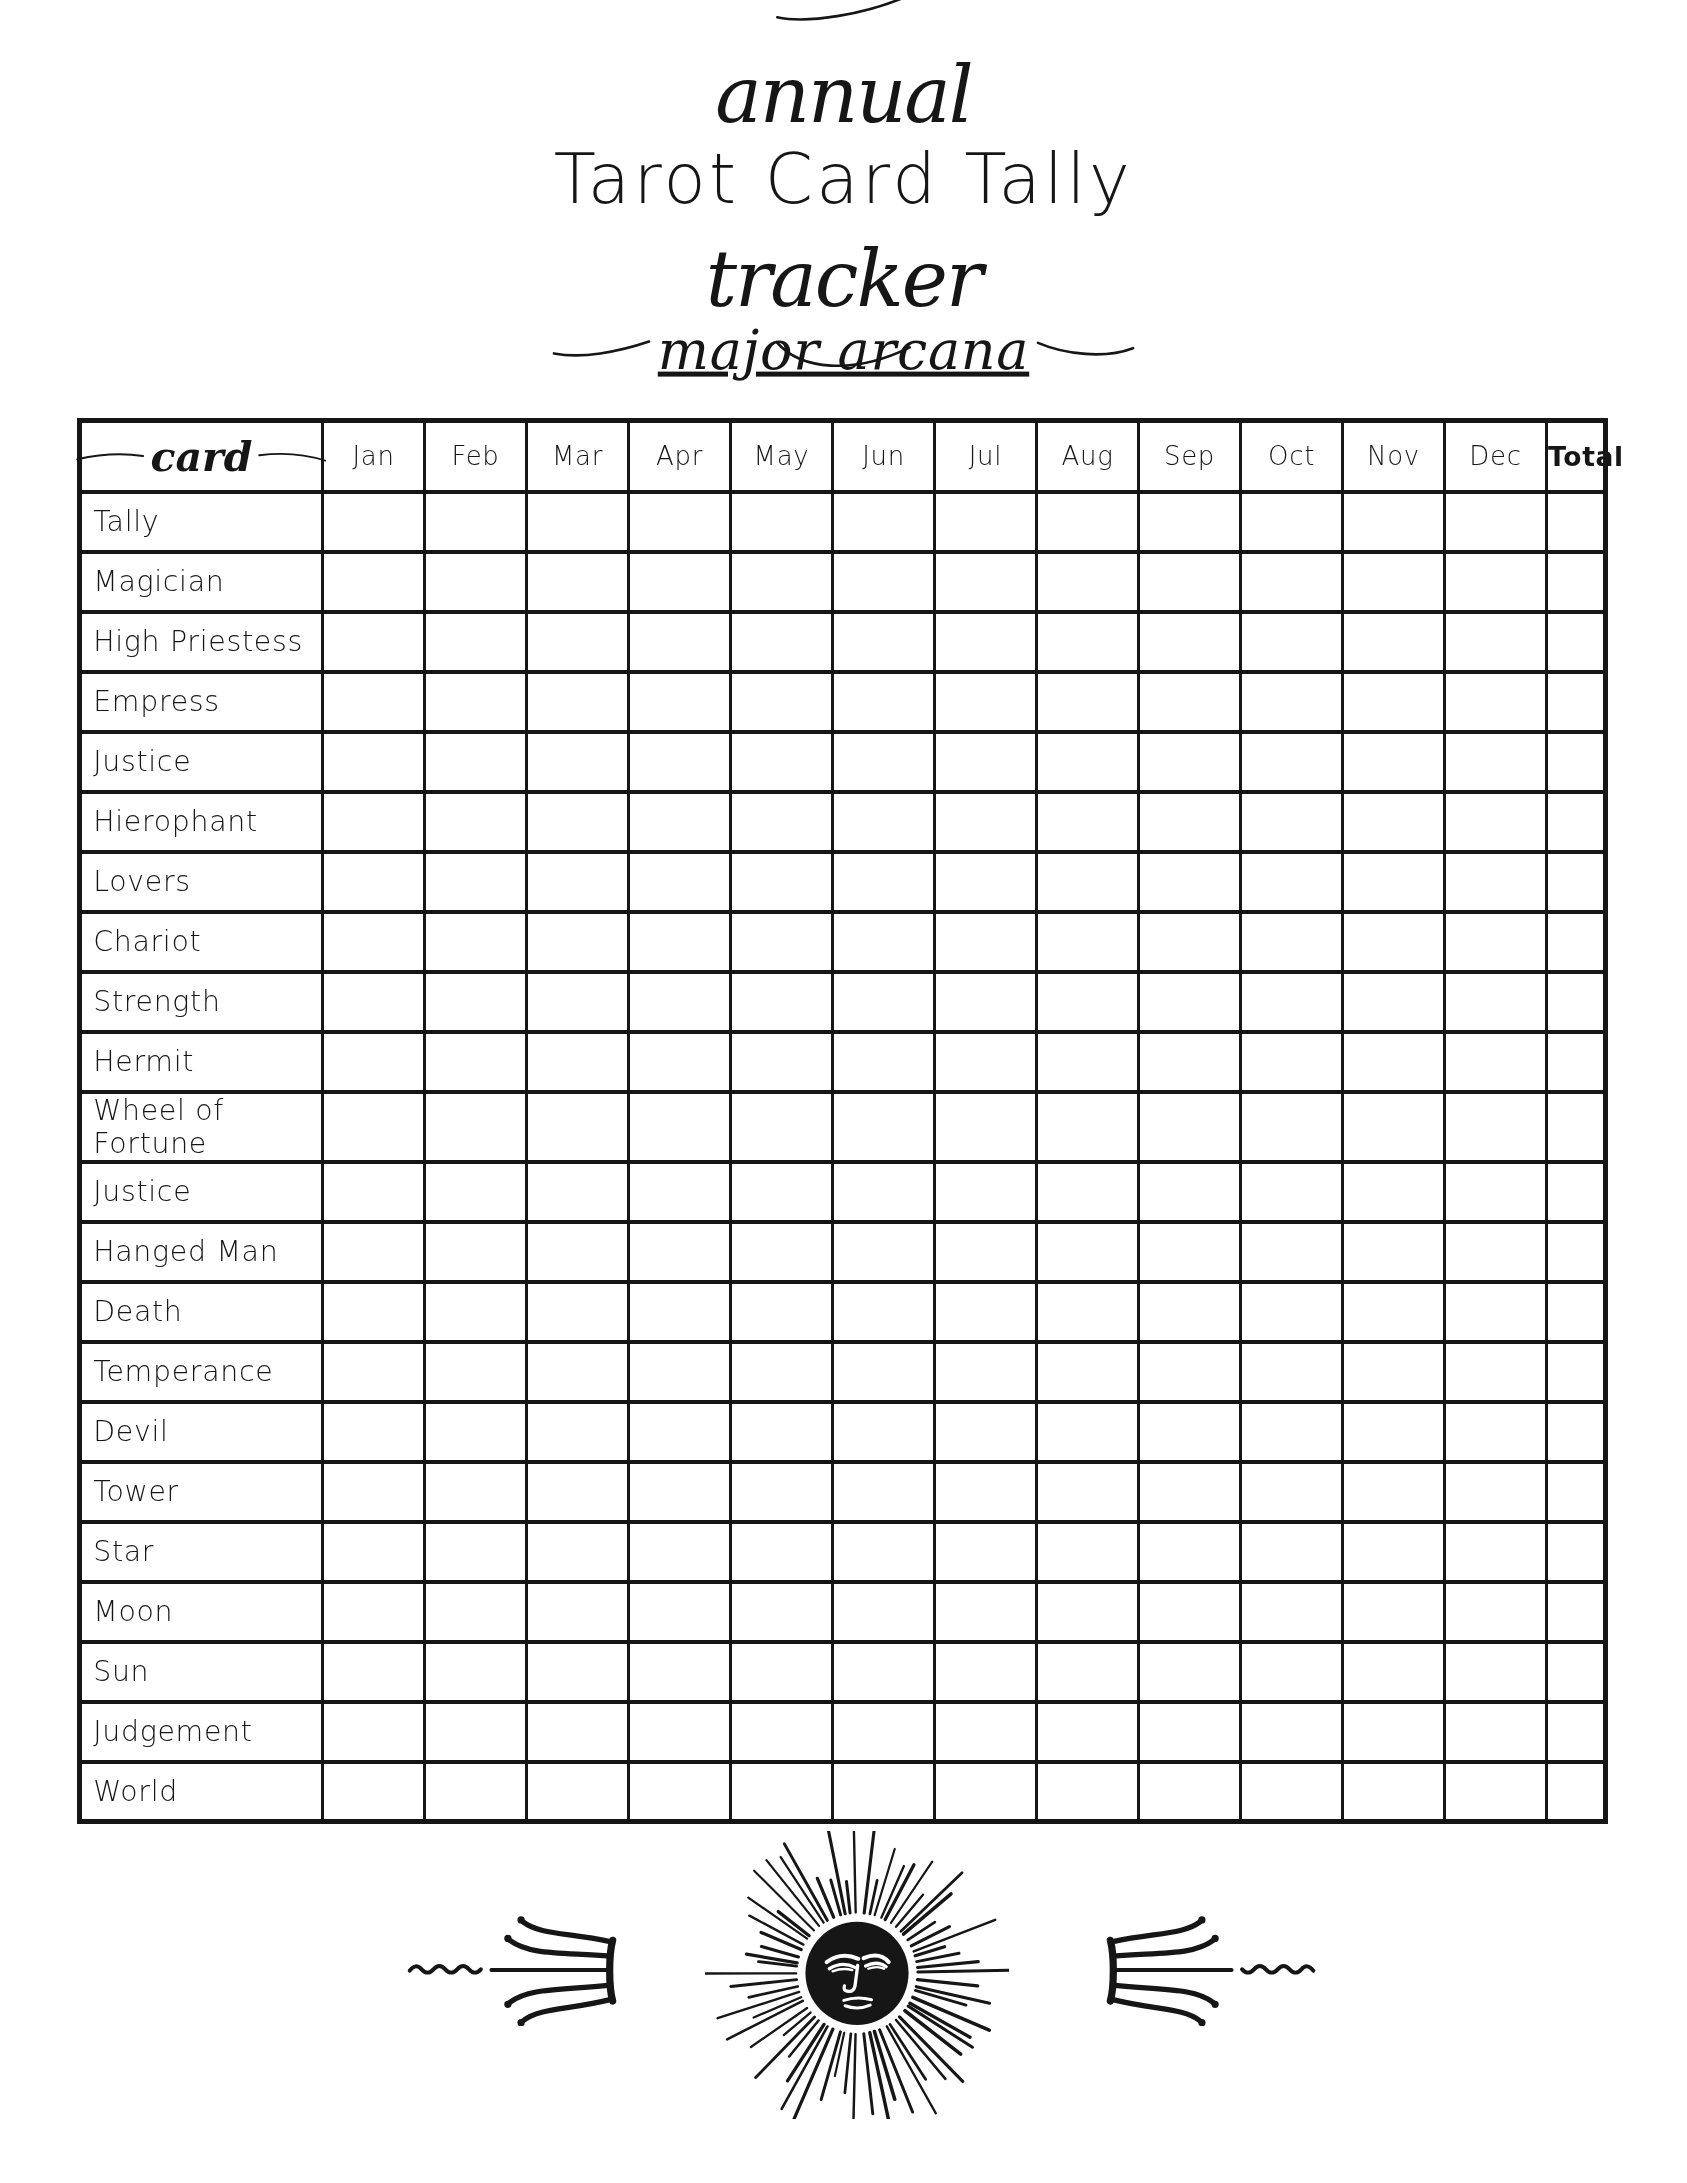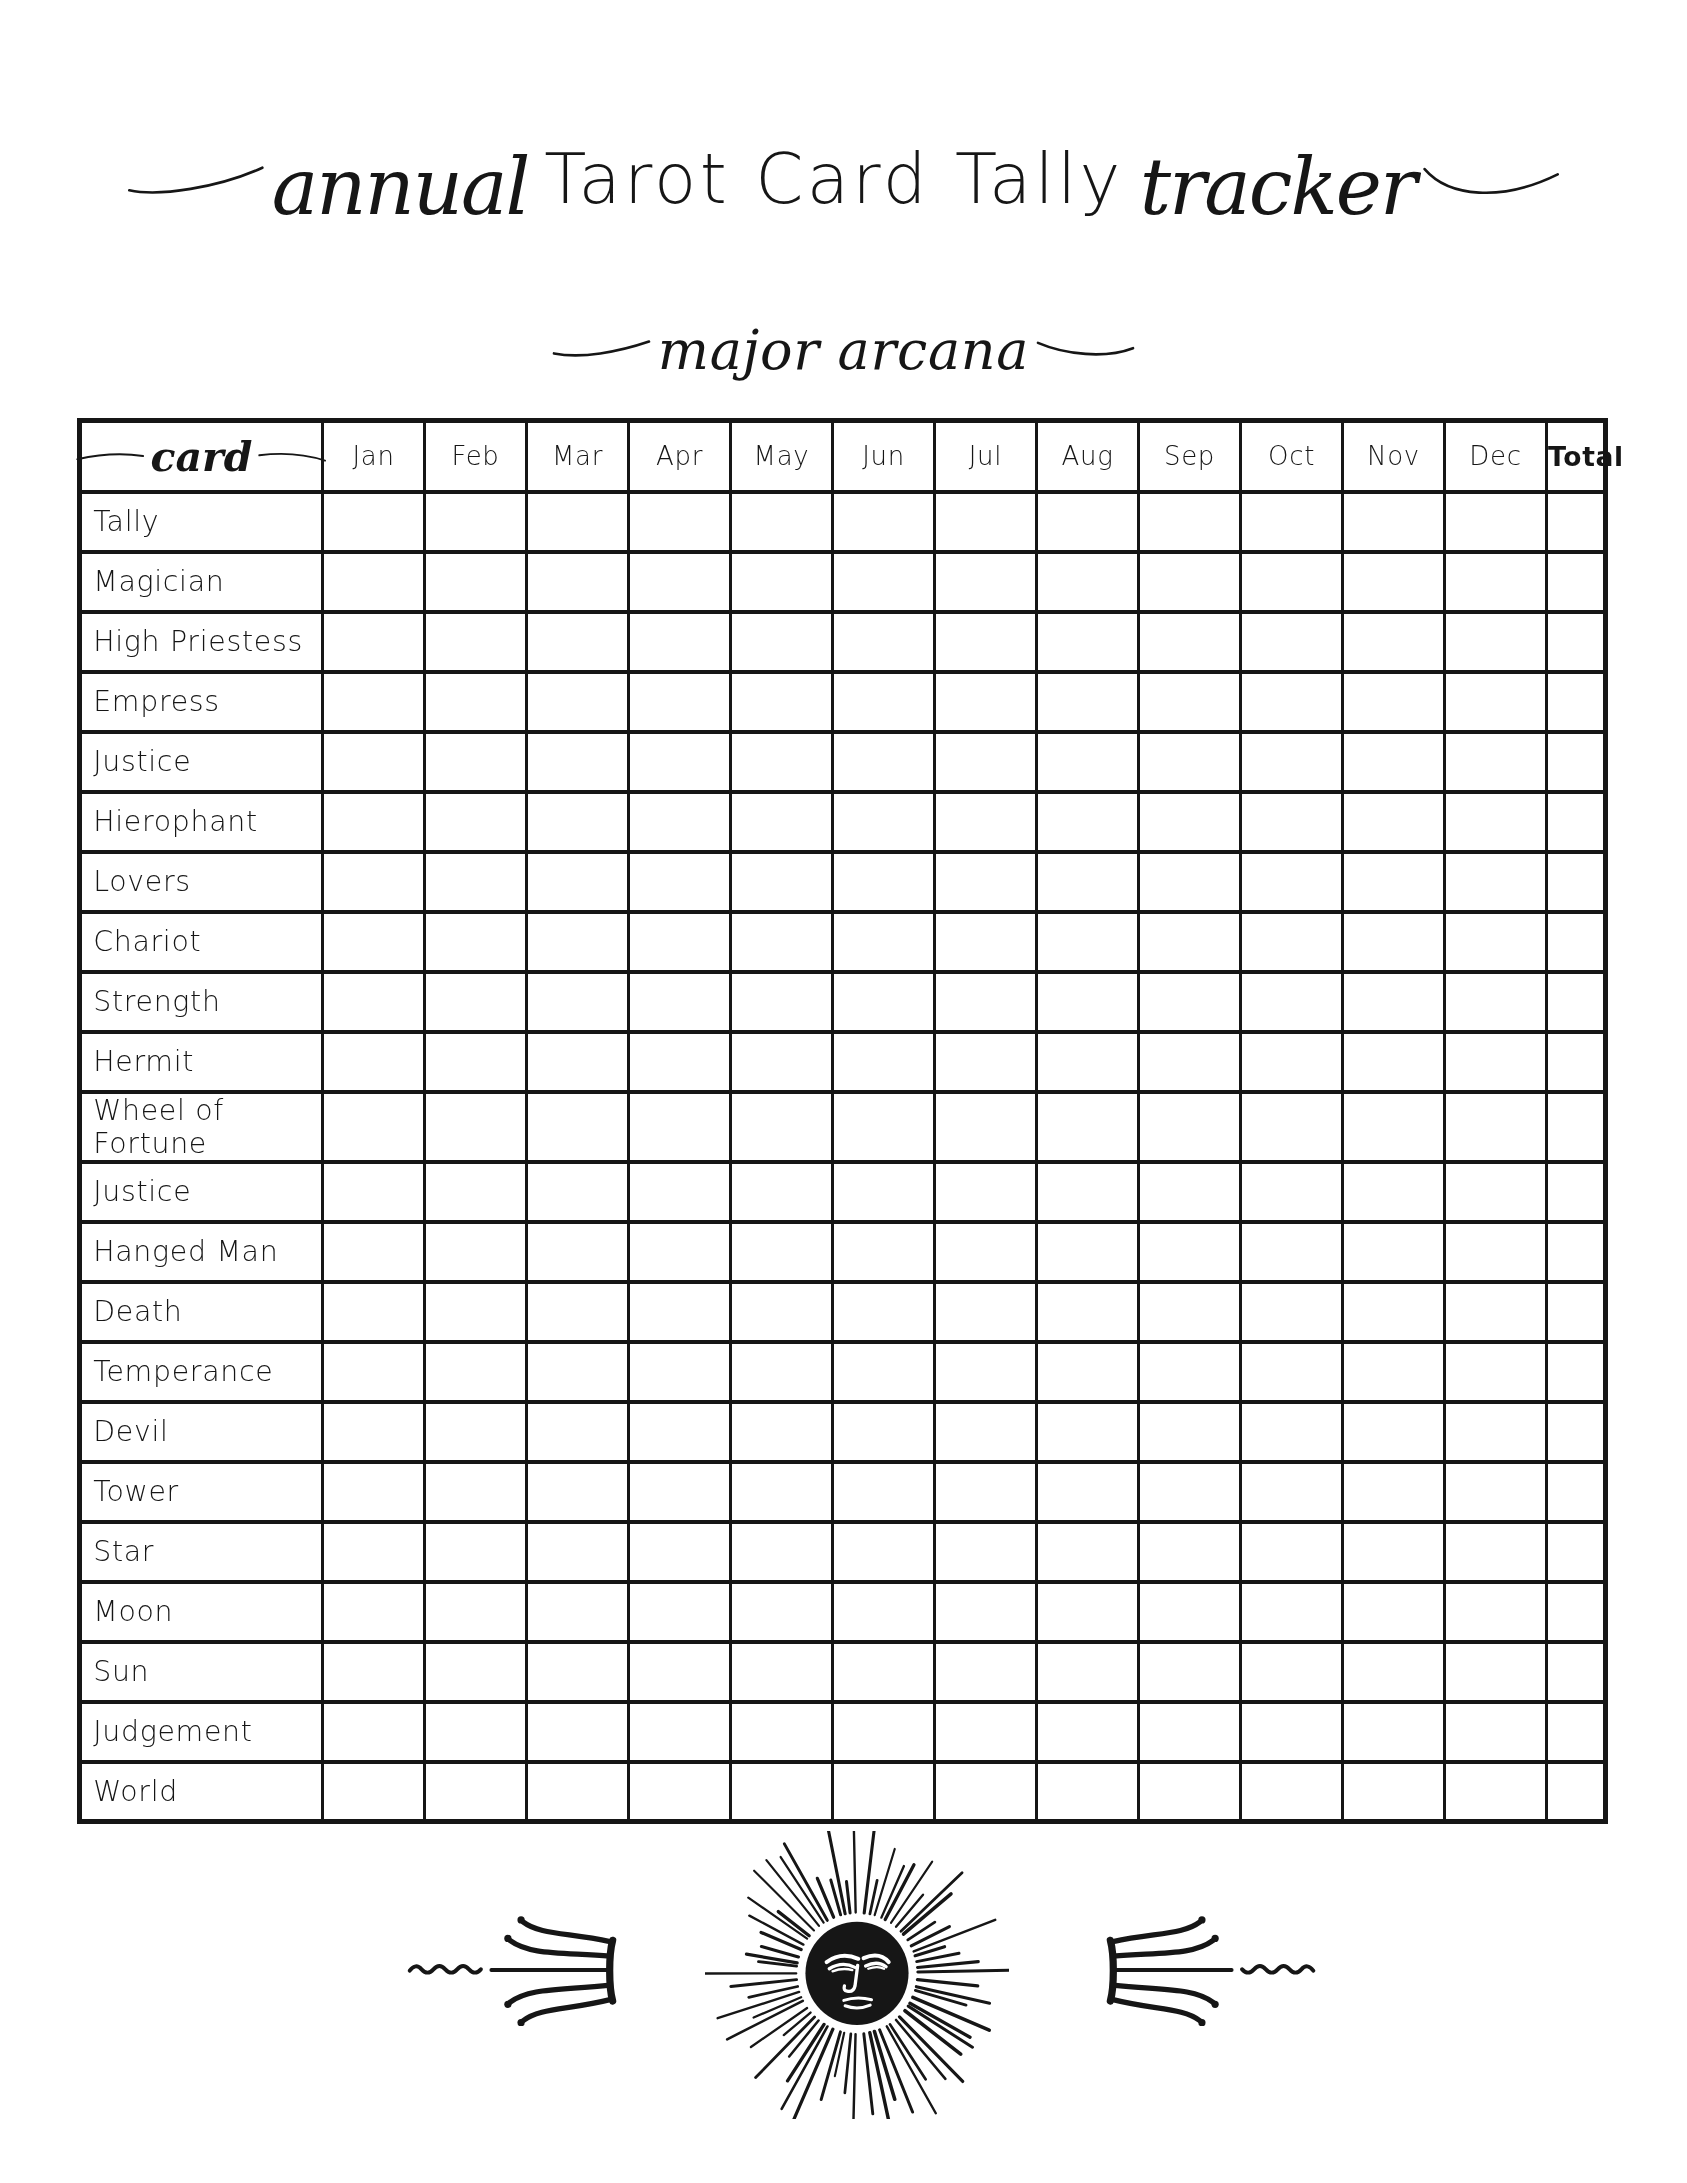--- a/index.html
+++ b/index.html
@@ -3,30 +3,30 @@
 <meta charset="utf-8">
 <style>
   html,body{margin:0;padding:0;background:#fff;}
   .page{
     position:relative;width:1687px;height:2183px;background:#ffffff;
     font-family:"DejaVu Sans","Liberation Sans",sans-serif;color:#161616;overflow:hidden;
   }
   
   .title-row{
     position:absolute;top:106px;left:0;width:1687px;height:146px;
-    display:flex;justify-content:center;align-items:center;gap:6.6px;
+    display:flex;justify-content:center;align-items:center;gap:6.6px;flex-direction:column;
   }
   .script{font-family:"DejaVu Serif","Liberation Serif",serif;font-style:italic;}
   .t-script{font-size:78px;letter-spacing:-2px;transform:translateY(8px);white-space:nowrap;}
   .t-main{font-size:69px;font-weight:200;letter-spacing:3.3px;margin:0 9.3px;white-space:nowrap;}
   svg.fl{flex:none;display:block;}
   
   .subtitle-row{
     position:absolute;top:298px;left:0;width:1687px;height:99px;
-    display:flex;justify-content:center;align-items:center;gap:7px;
+    display:flex;justify-content:center;align-items:center;gap:7px;text-decoration:underline;
   }
   .sub-script{font-size:54px;letter-spacing:0.7px;transform:translateY(2.6px);white-space:nowrap;}
   
   table.tally{
     position:absolute;left:77px;top:418px;width:1531px;
     border-collapse:collapse;table-layout:fixed;background:#4d7c0f;
     border:5.3px solid #161616;
   }
   .tally th,.tally td{
     border:4px solid #161616;border-left-width:3.3px;border-right-width:3.3px;

